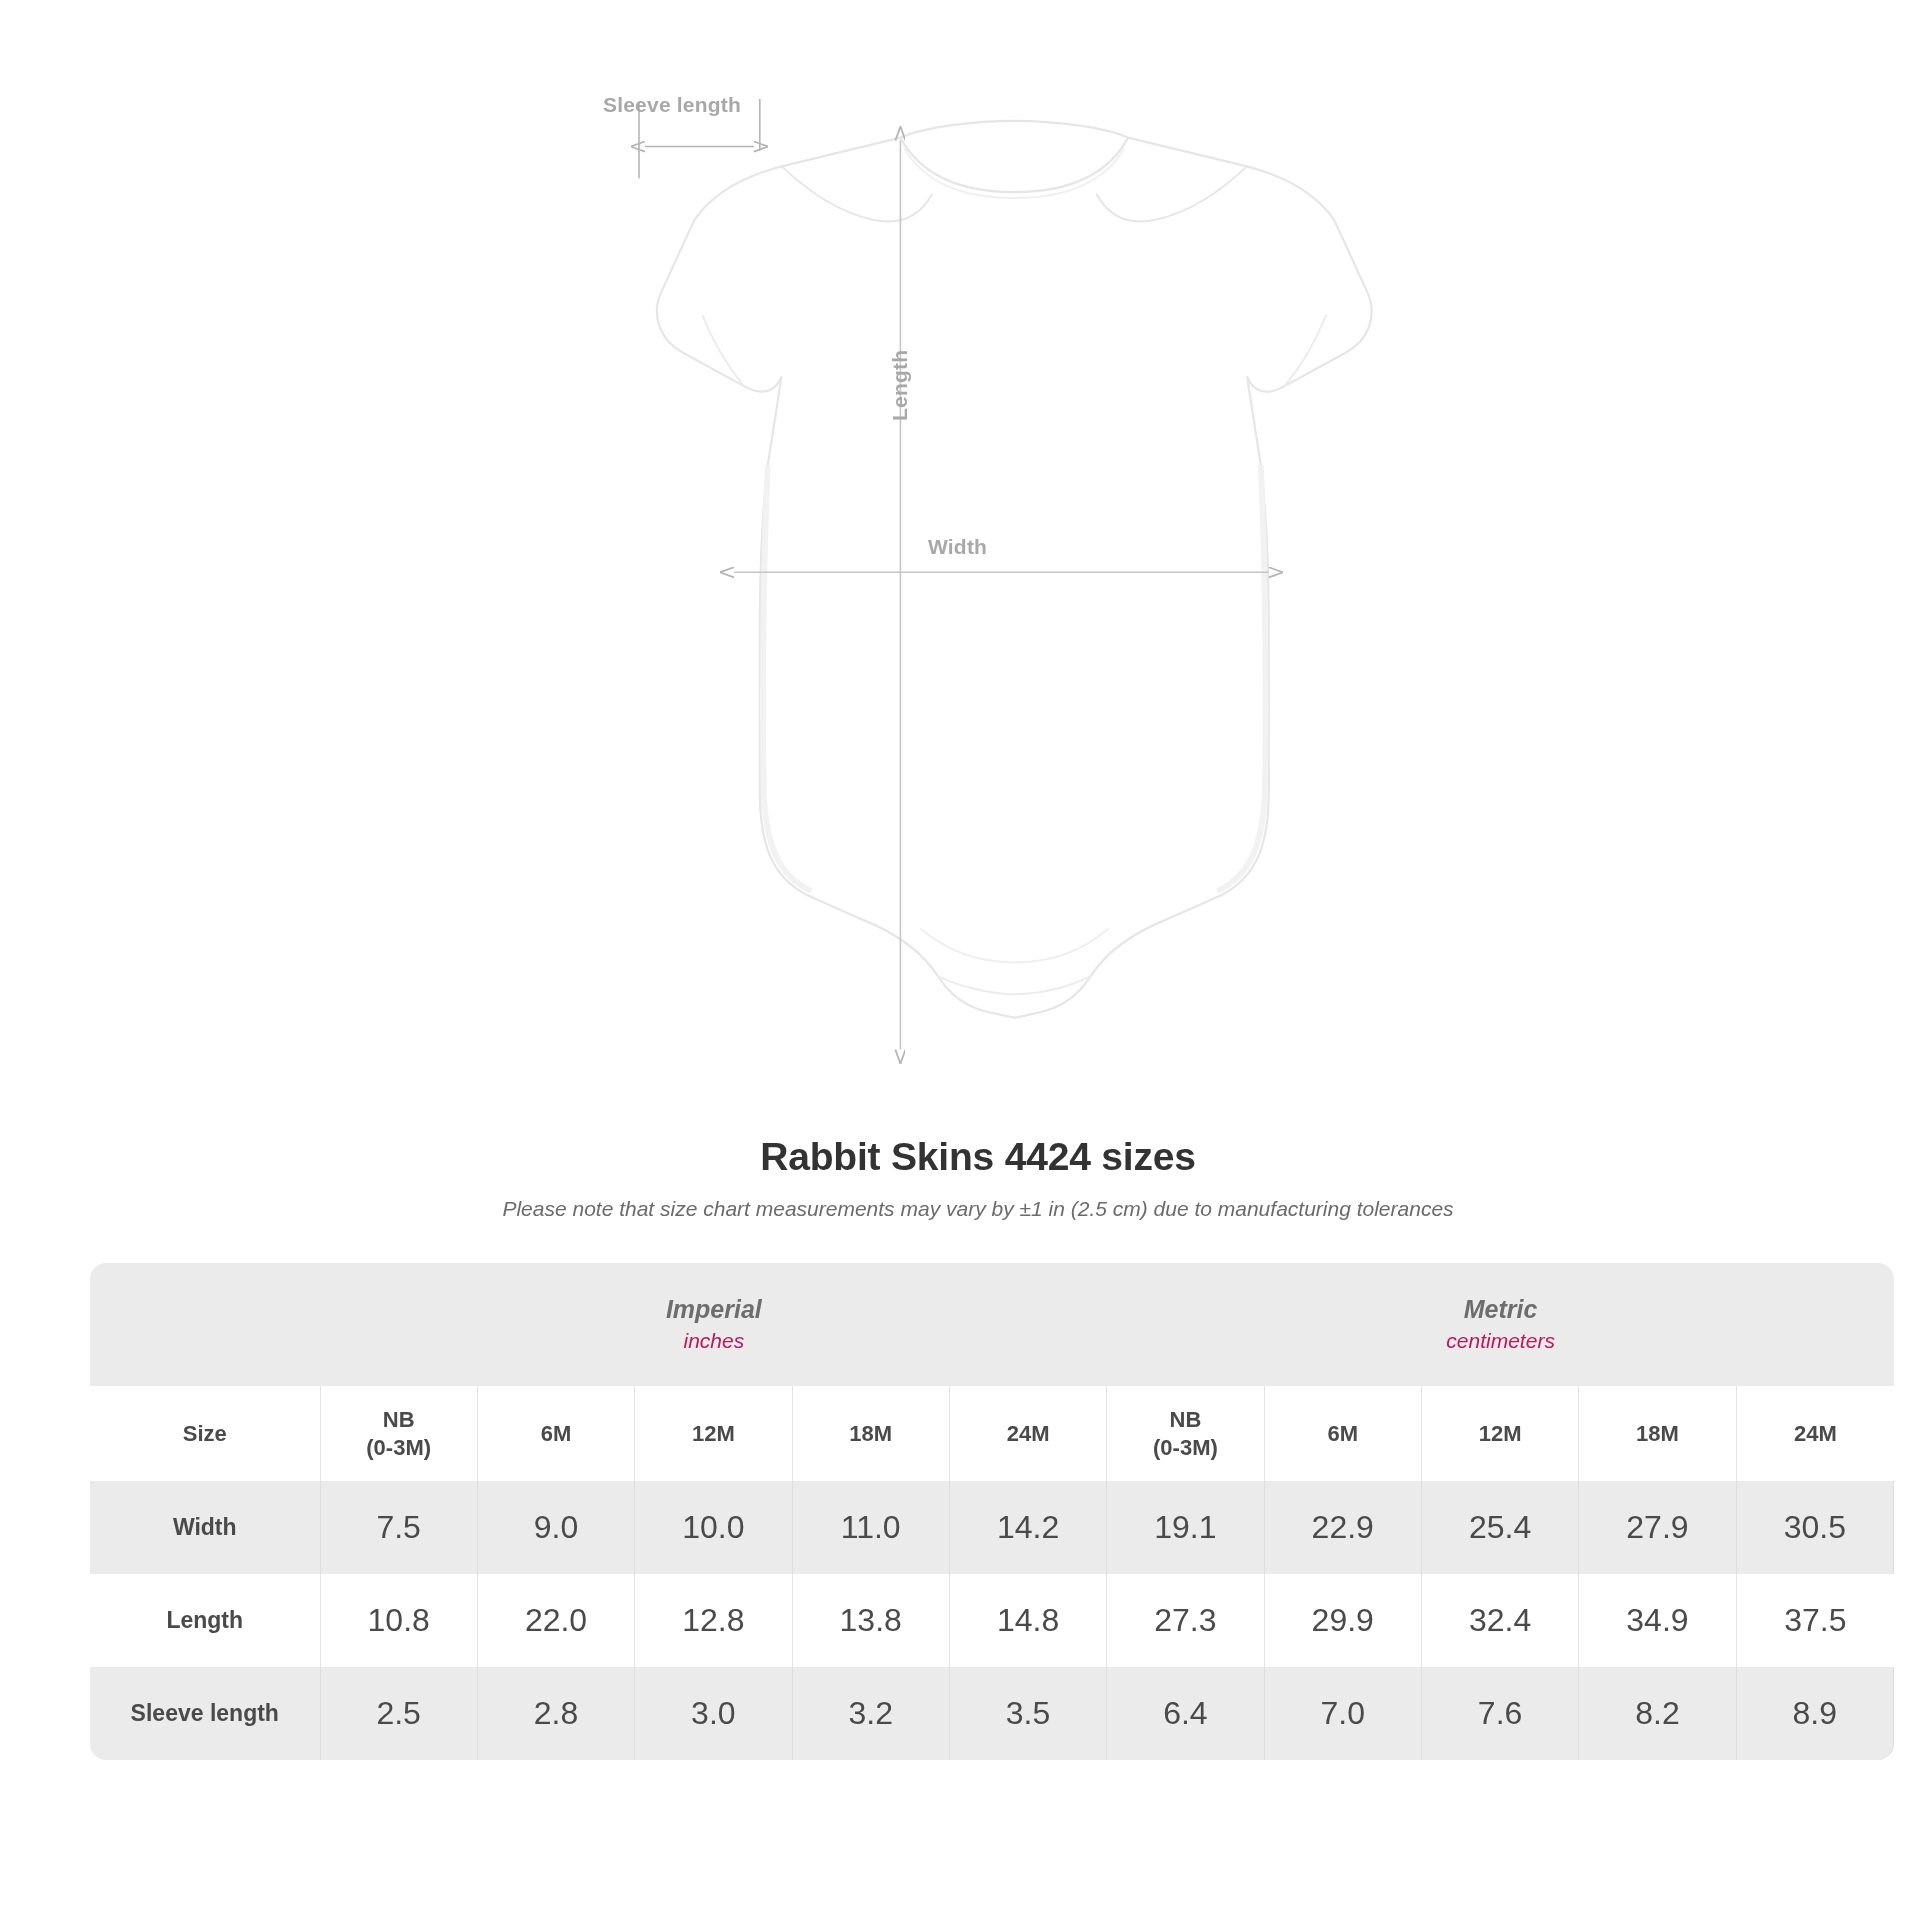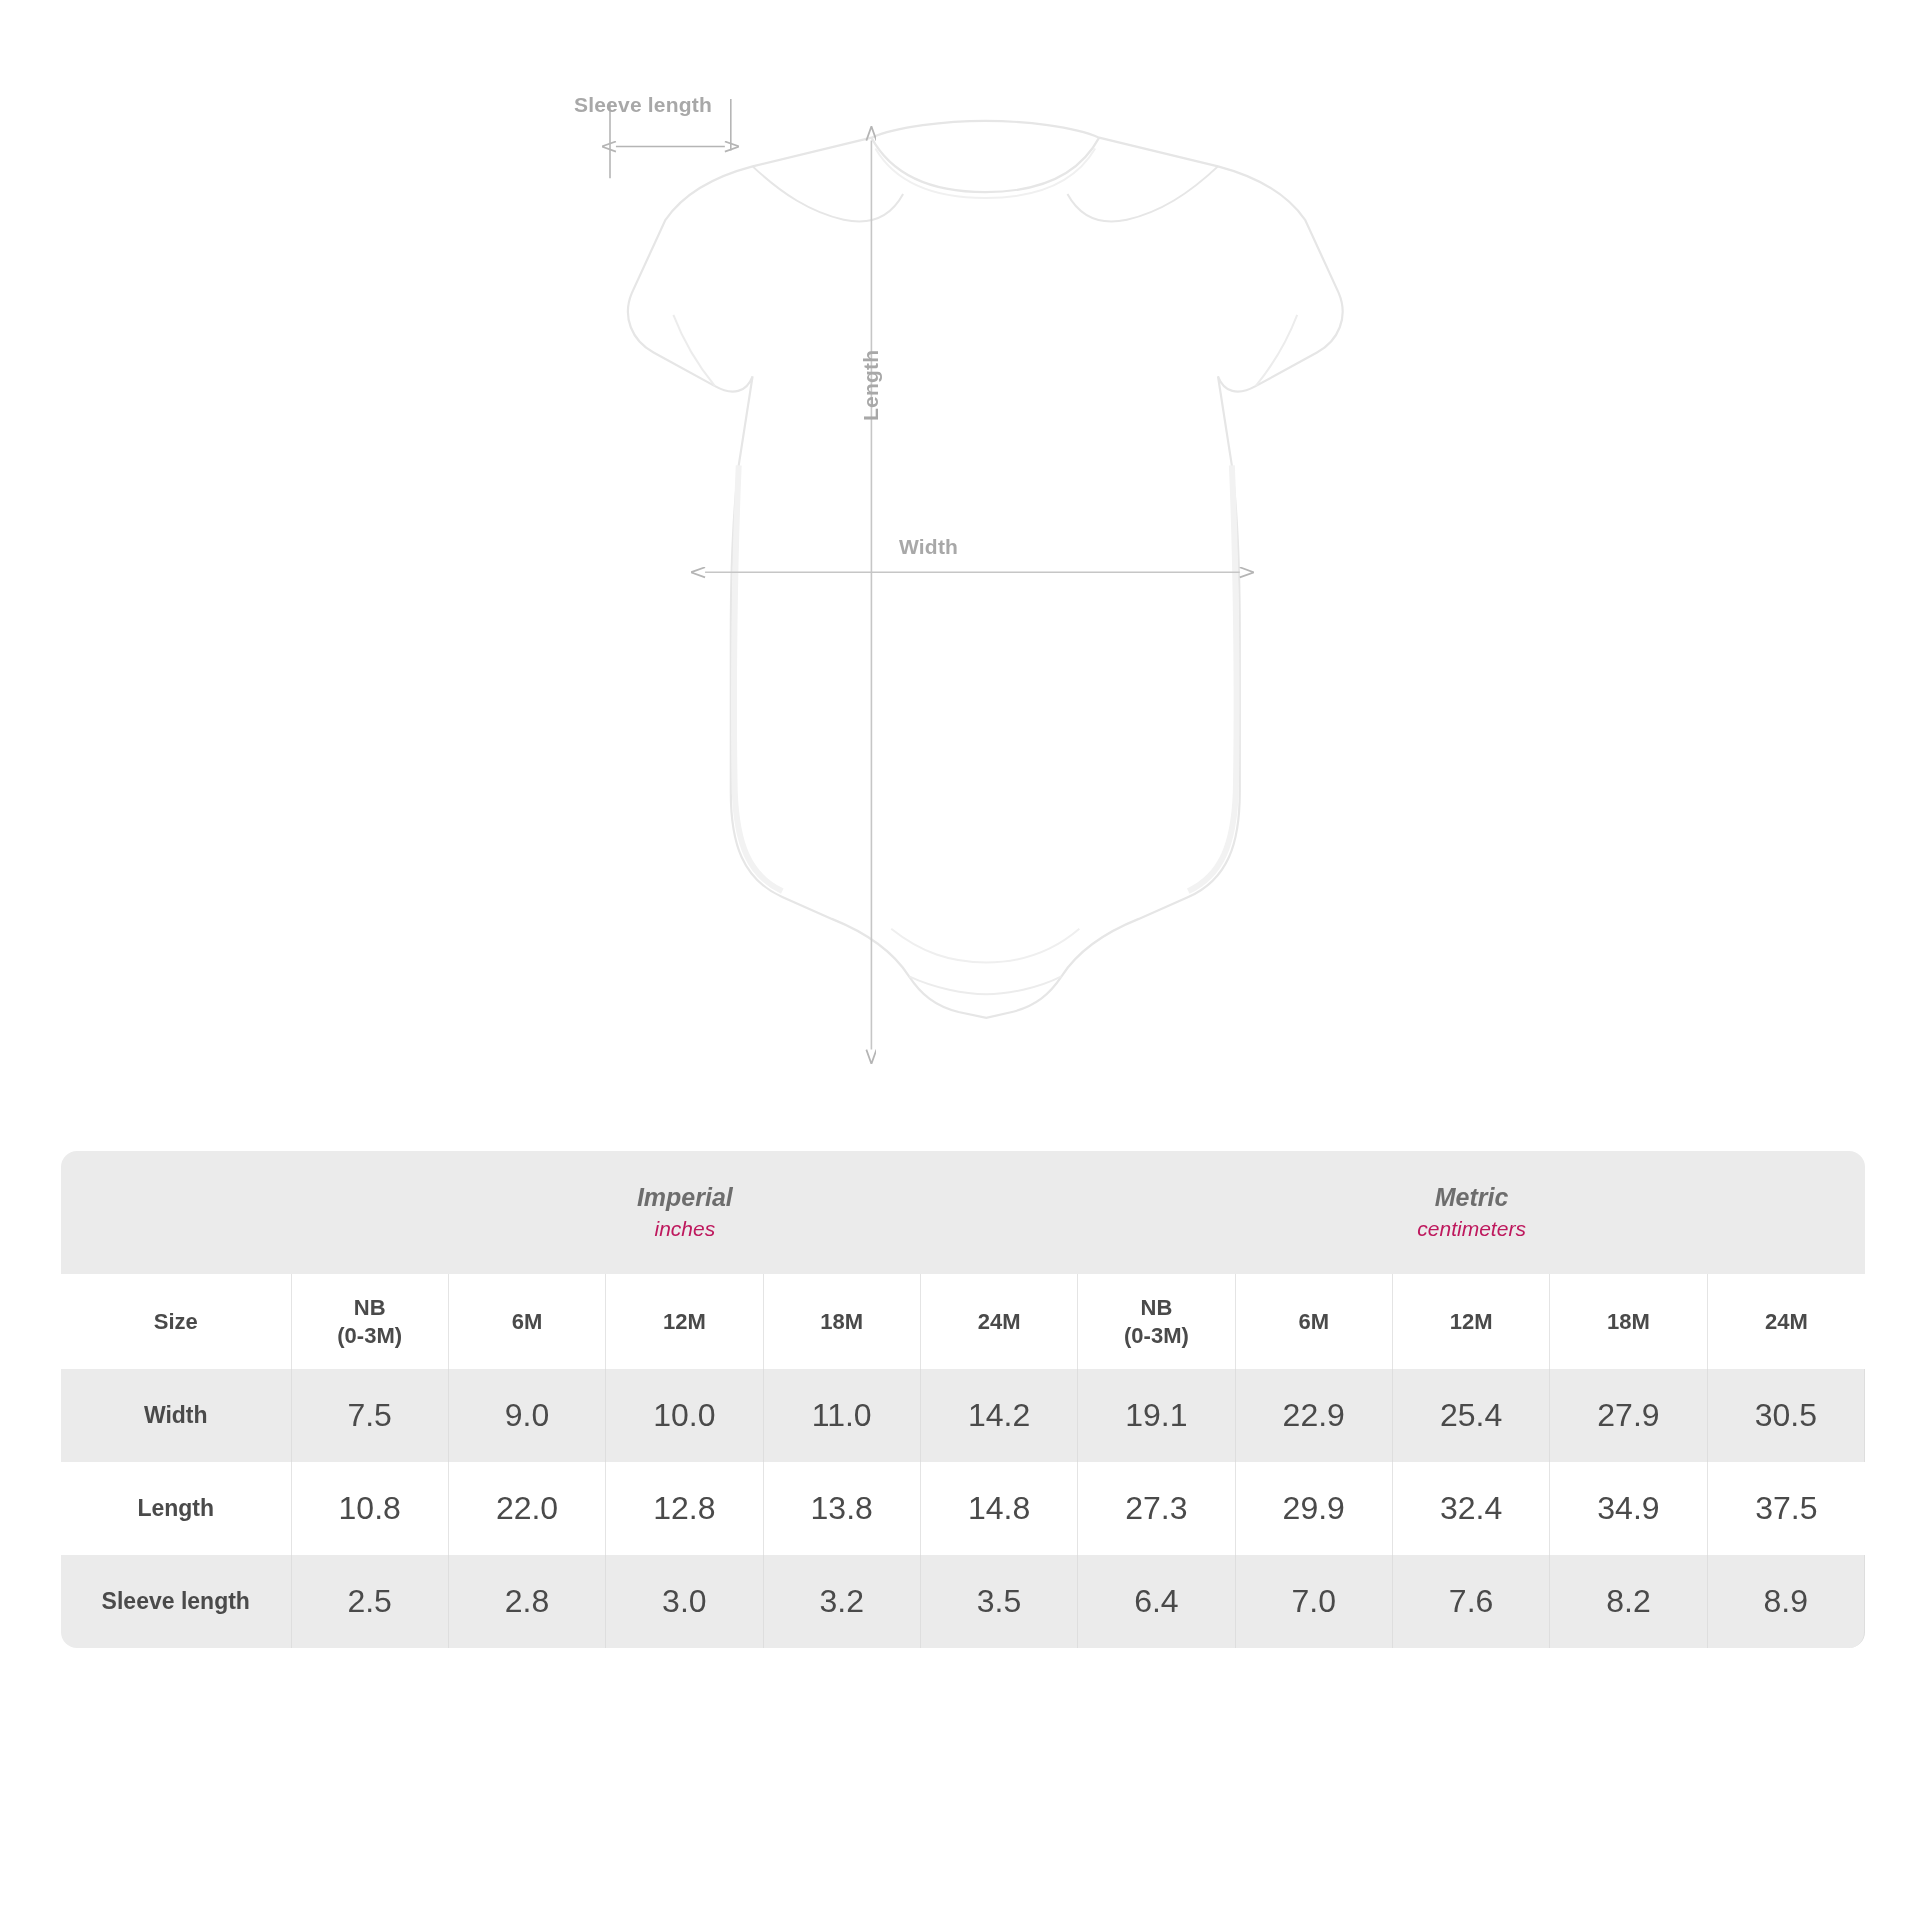--- a/index.html
+++ b/index.html
@@ -13,20 +13,21 @@
     font-family: "Liberation Sans", sans-serif;
     color: #3f3f3f;
     overflow: hidden;
   }
 
   .page {
     position: relative;
     width: 1927px;
     height: 1927px;
     box-sizing: border-box;
+    padding-left: 29px;
   }
 
   
   .diagram-area {
     position: relative;
     width: 1927px;
     height: 1109px;
   }
   .diagram-svg {
     display: block;
@@ -249,20 +250,24 @@
       <g stroke="#c6c6c6" stroke-width="1.6" fill="none">
         <line x1="880" y1="142" x2="880" y2="1060" marker-start="url(#arrL)" marker-end="url(#arrR)"></line>
       </g>
     </svg>
 
     <div class="dim-label sleeve">Sleeve length</div>
     <div class="dim-label width">Width</div>
     <div class="dim-label length">Length</div>
   </div>
 
+  <div class="title-block">
+    <h1 class="chart-title">Rabbit Skins 4424 sizes</h1>
+    <div class="chart-note">Please note that size chart measurements may vary by ±1 in (2.5 cm) due to manufacturing tolerances</div>
+  </div>
 
   <div class="table-wrap">
     <table class="size-chart">
       <colgroup>
         <col class="col-label">
         <col class="col-val">
           <col class="col-val">
           <col class="col-val">
           <col class="col-val">
           <col class="col-val">

